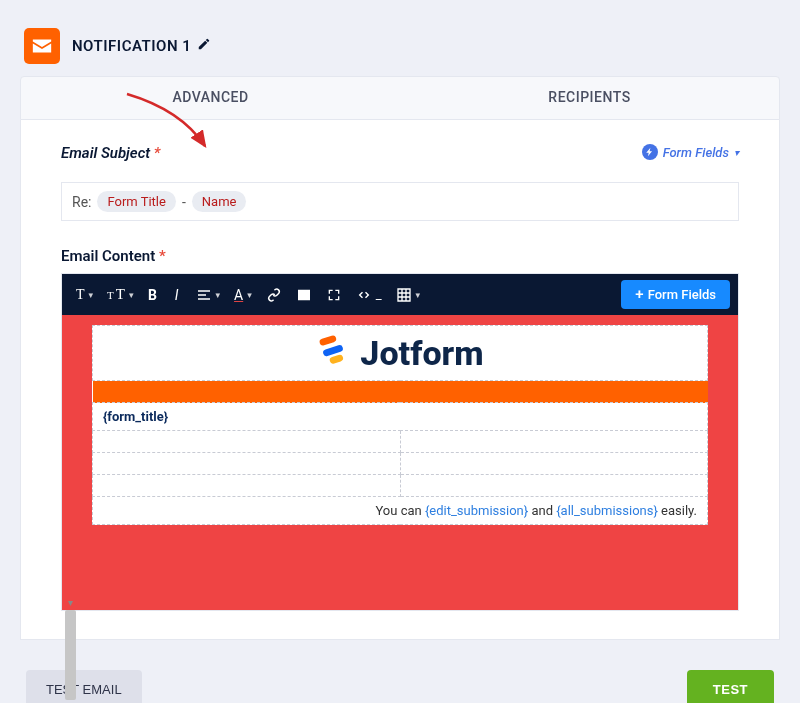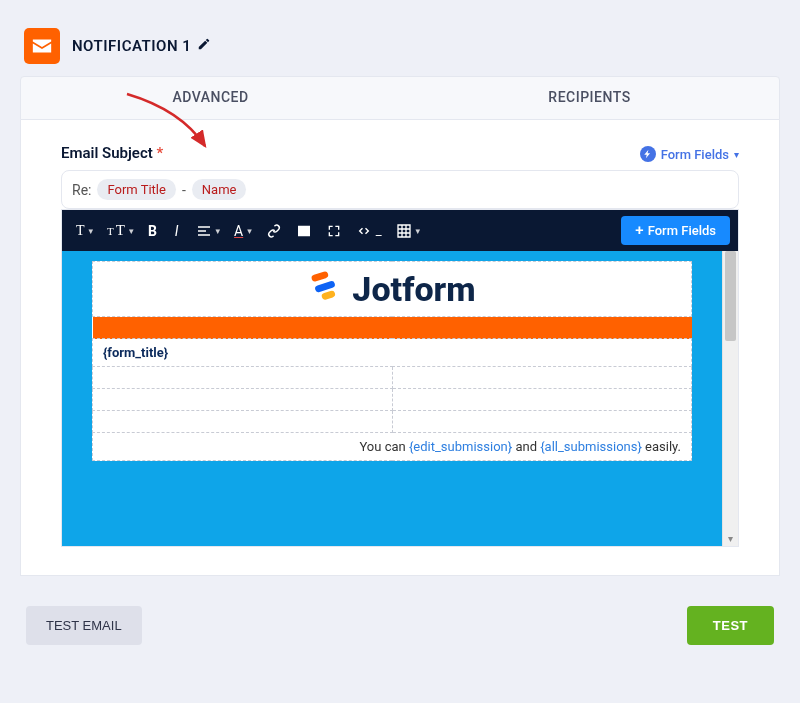--- a/index.html
+++ b/index.html
@@ -84,36 +84,36 @@
   
   .panel {
     background: var(--bg-panel);
     border: 1px solid var(--border);
     border-top: none;
     margin: 0 20px;
     padding: 24px 40px 28px 40px;
     position: relative;
   }
   .row-head {
-    display:flex;align-items:flex-end;justify-content:space-between;margin-bottom:8px;
+    display:flex;align-items:flex-start;justify-content:space-between;margin-bottom:20px;font-style:italic;
   }
   .label { font-weight:600; color: var(--navy-dark); font-size:15px; }
   .req { color: var(--red); }
   .form-fields-link {
     color: var(--blue); font-size:13px; font-weight:500;
     display:flex;align-items:center;gap:5px;cursor:pointer;
   }
   .ff-icon {
     width:16px;height:16px;border-radius:50%;background:var(--blue);
     display:flex;align-items:center;justify-content:center;
   }
   .ff-icon svg{width:10px;height:10px;fill:#fff;}
   .subject-input {
     border: 1px solid var(--border);
-    border-radius: 8px;
+    border-radius: 0;
     padding: 8px 10px;
     display: flex; align-items:center; gap:6px;
     font-size: 14px;
     color:#555;
   }
   .pill {
     background:#e9ecf2;border-radius:11px;padding:3px 10px;font-size:13px;color:#b91c1c;
   }
   
   .content-label { margin-top:26px; margin-bottom:8px;}
@@ -137,23 +137,24 @@
   .tbtn svg{width:16px;height:16px;fill:#fff;}
   .caret{font-size:9px;margin-left:2px;opacity:.8;}
   .add-ff-btn {
     margin-left:auto;
     background:#178aff;
     border-radius:4px;
     padding:7px 14px;font-size:13px;font-weight:500;
     display:flex;align-items:center;gap:4px;cursor:pointer;
   }
   .editor-body {
-    position:relative;background:#0ea5e9;
+    position:relative;background:#ef4444;
     height: 295px;
     display:flex;
+    flex-direction:column;
   }
   .editor-scroll {
     flex:1;overflow:auto;padding:10px 30px 10px 30px;
   }
   .content-table{
     width:100%;border-collapse:collapse;table-layout:fixed;
     background:#fff;
   }
   .content-table td{
     border:1px dashed #c8cbd4;font-size:13px;padding:6px 10px;height:22px;
@@ -237,20 +238,23 @@
       <span style="font-size:10px">▾</span>
     </div>
   </div>
   <div class="subject-input">
     <span>Re:</span>
     <span class="pill">Form Title</span>
     <span>-</span>
     <span class="pill">Name</span>
   </div>
 
+  <div class="label content-label">
+    <span>Email Content</span> <span class="req">*</span>
+  </div>
 
   <div class="editor">
     <div class="toolbar">
       <div class="tbtn">
           <span style="font-family:serif">T</span>
           <span class="caret">▾</span>
         </div>
       <div class="tbtn">
           <span style="font-family:serif;font-size:11px">T</span>
           <span style="font-family:serif;font-size:15px">T</span>

